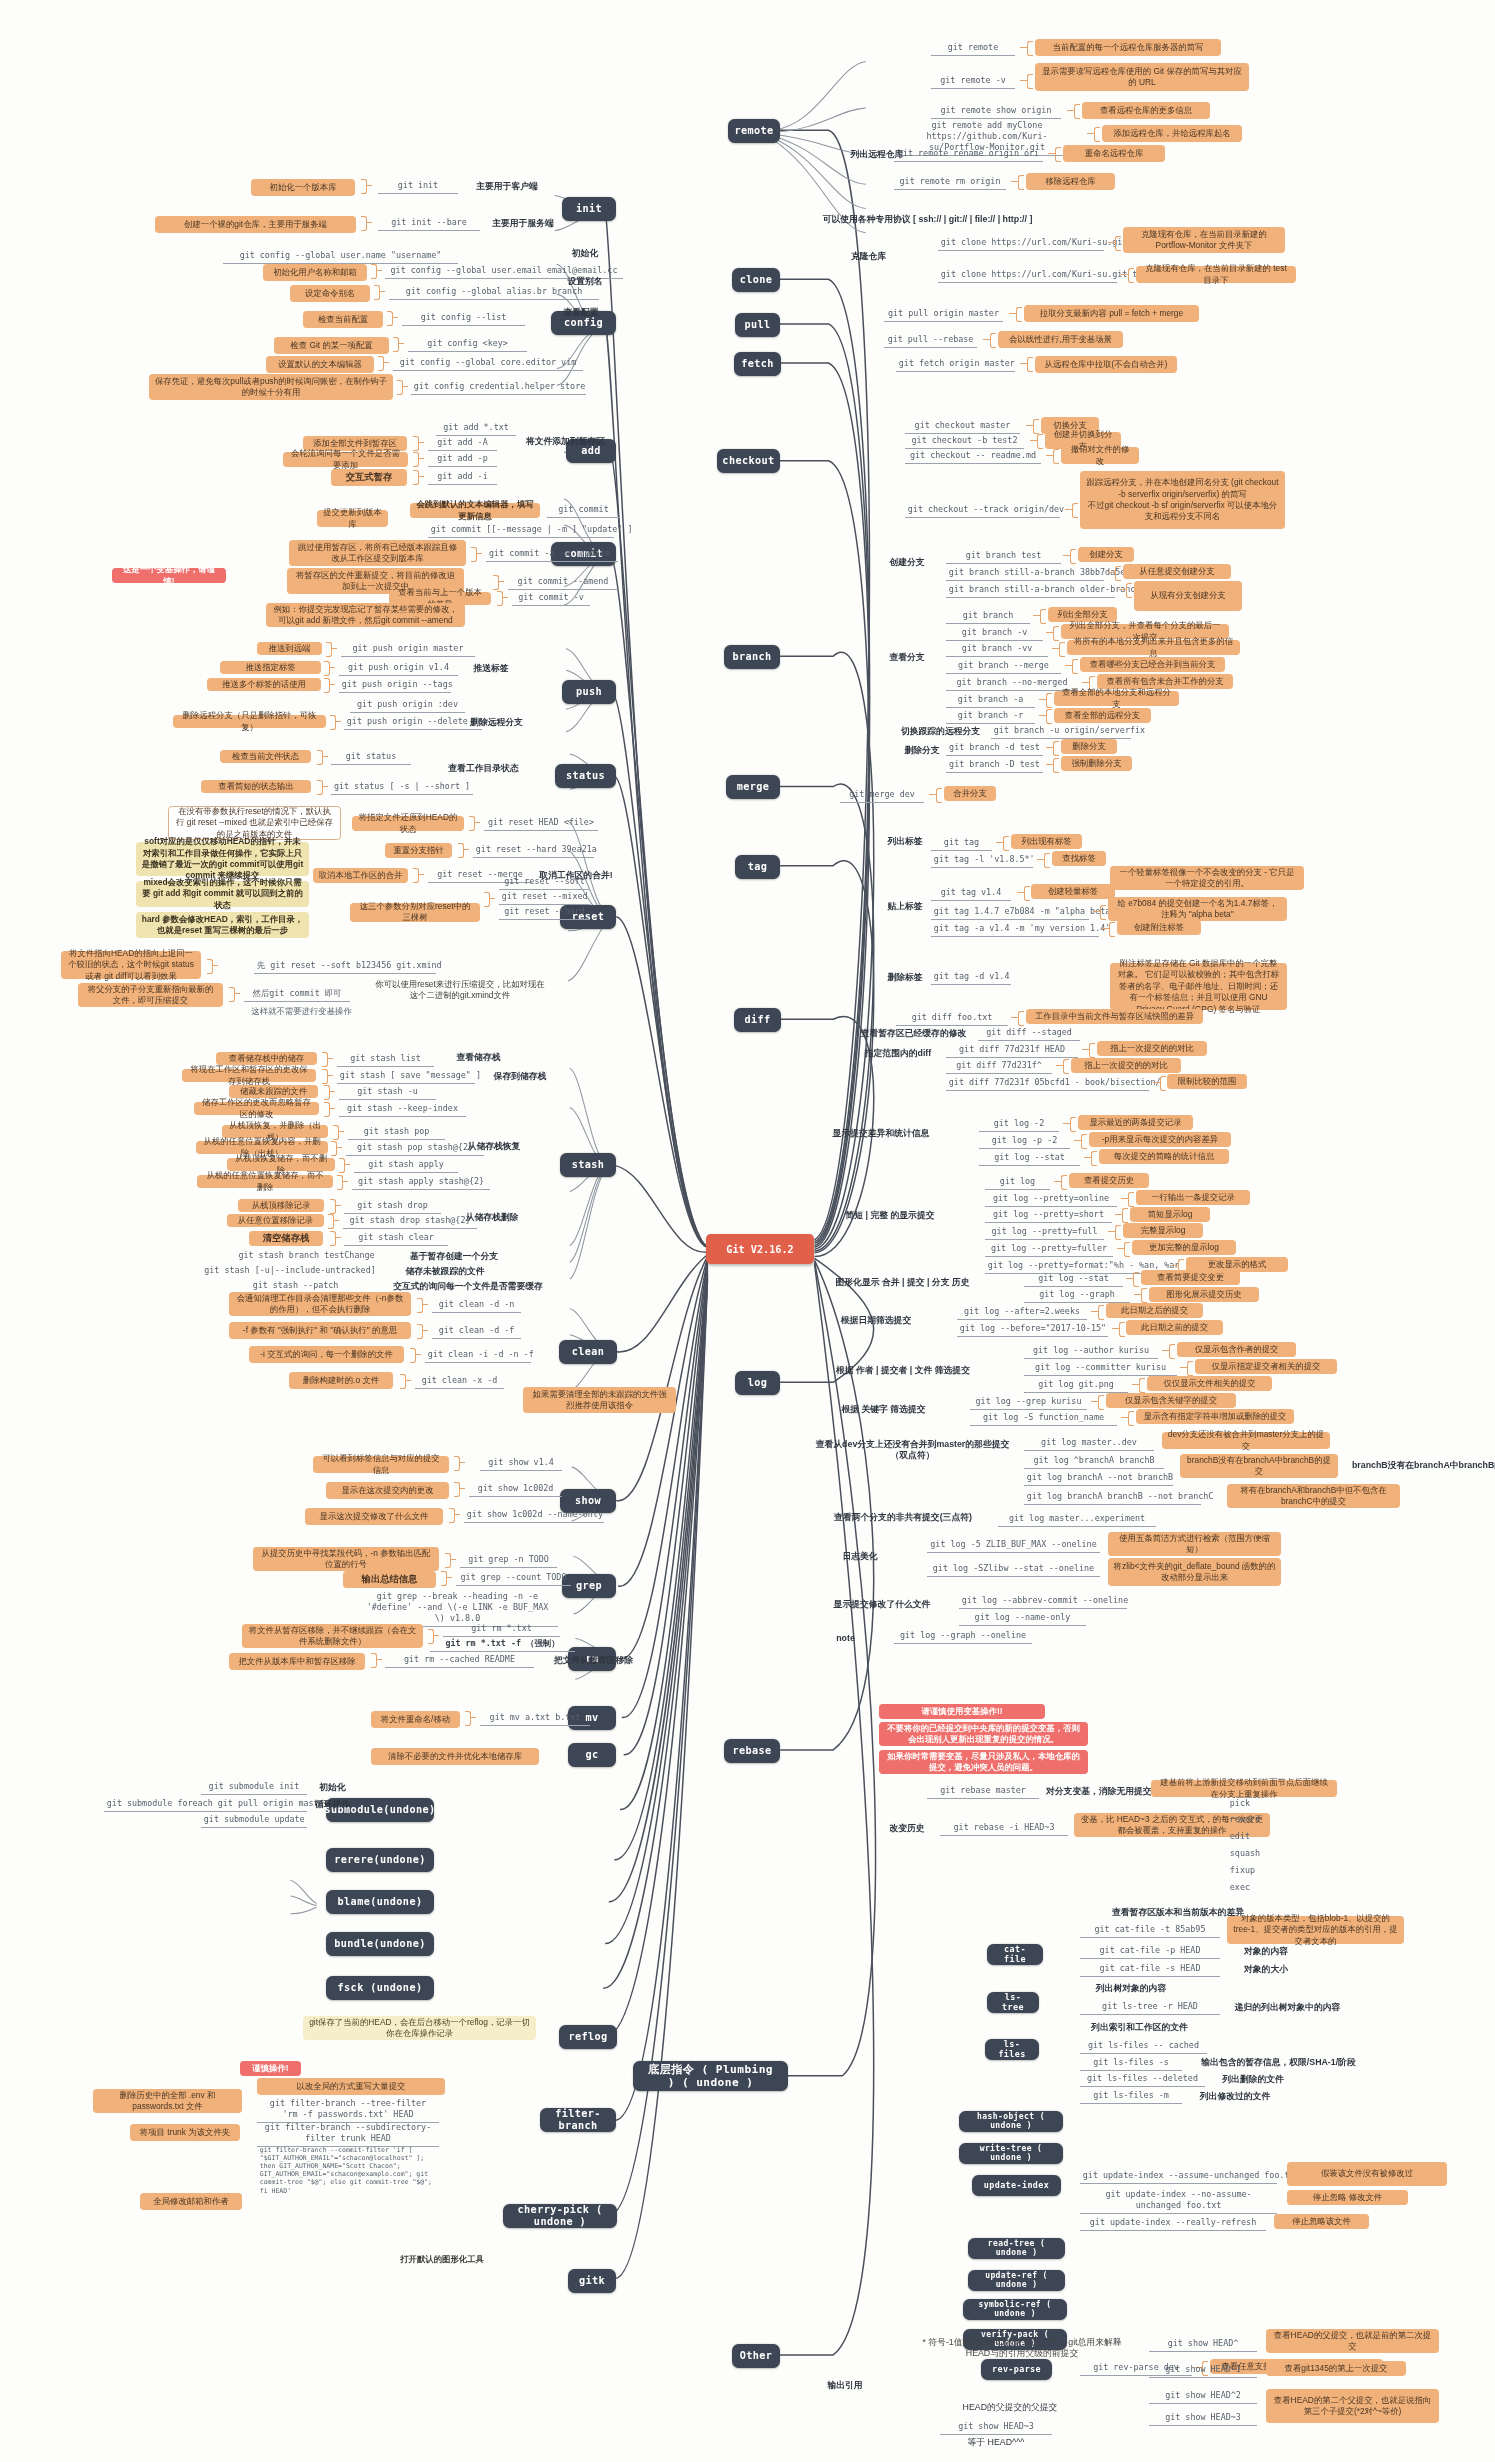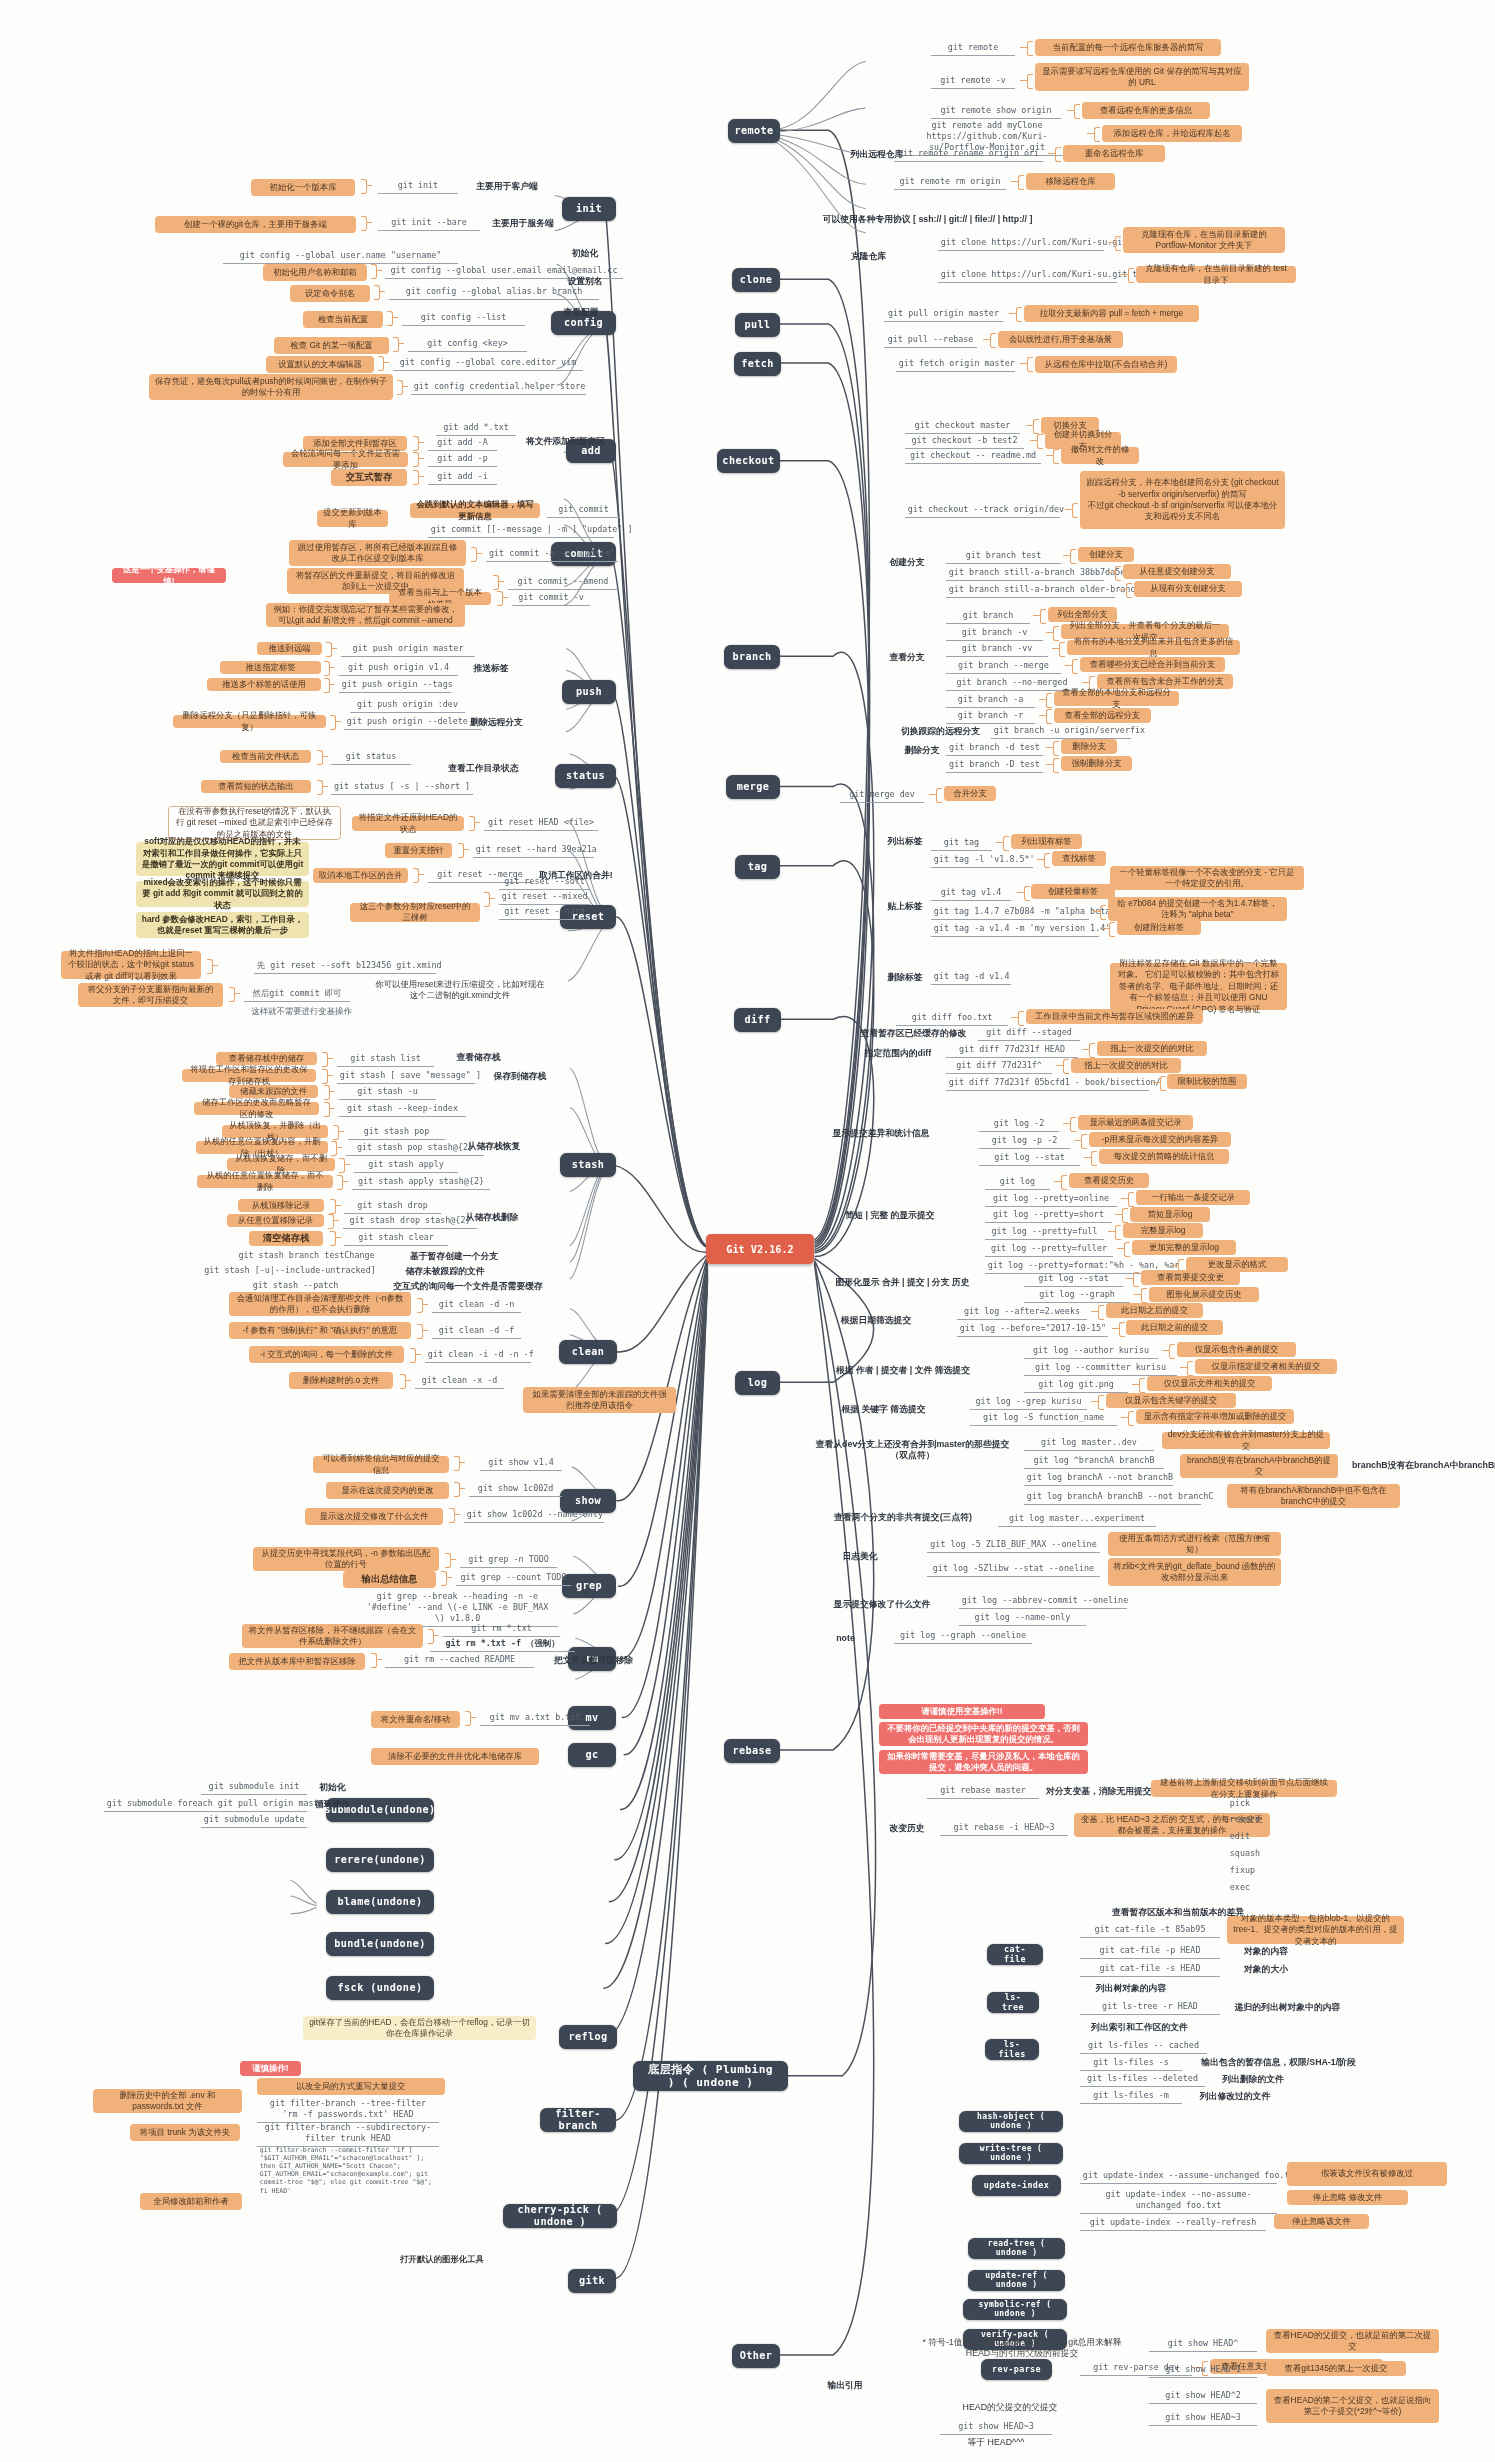--- a/index.html
+++ b/index.html
@@ -559,21 +559,21 @@
 <div class="nd cmd" style="left:946px;top:549px;width:115px;">git branch test</div>
 <div class="brk rev" style="left:1063px;top:549px;"></div>
 <div class="nd note" style="left:1078px;top:547px;width:56px;height:15px;">创建分支</div>
 
 <div class="nd cmd" style="left:946px;top:566px;width:158px;">git branch still-a-branch 38bb7da5e</div>
 <div class="brk rev" style="left:1108px;top:566px;"></div>
 <div class="nd note" style="left:1123px;top:564px;width:108px;height:15px;">从任意提交创建分支</div>
 
 <div class="nd cmd" style="left:946px;top:583px;width:169px;">git branch still-a-branch older-branch</div>
 <div class="brk rev" style="left:1119px;top:583px;"></div>
-<div class="nd note" style="left:1134px;top:581px;width:108px;height:16px;">从现有分支创建分支</div>
+<div class="nd note" style="left:1134px;top:581px;width:108px;height:30px;">从现有分支创建分支</div>
 
 <div class="nd lbl" style="left:879px;top:652px;width:56px;">查看分支</div>
 <div class="nd cmd" style="left:946px;top:609px;width:84px;">git branch</div>
 <div class="brk rev" style="left:1033px;top:609px;"></div>
 <div class="nd note" style="left:1048px;top:607px;width:69px;height:15px;">列出全部分支</div>
 
 <div class="nd cmd" style="left:946px;top:626px;width:97px;">git branch -v</div>
 <div class="brk rev" style="left:1046px;top:626px;"></div>
 <div class="nd note" style="left:1061px;top:624px;width:168px;height:15px;">列出全部分支，并查看每个分支的最后一次提交</div>
 

